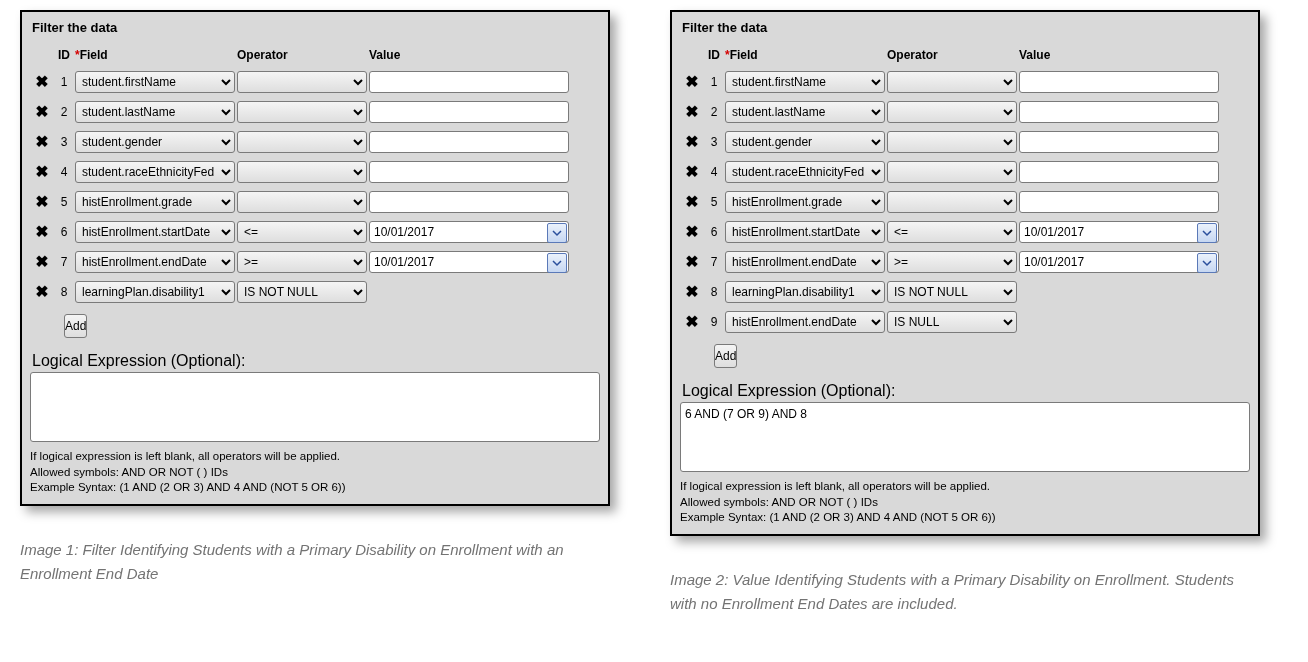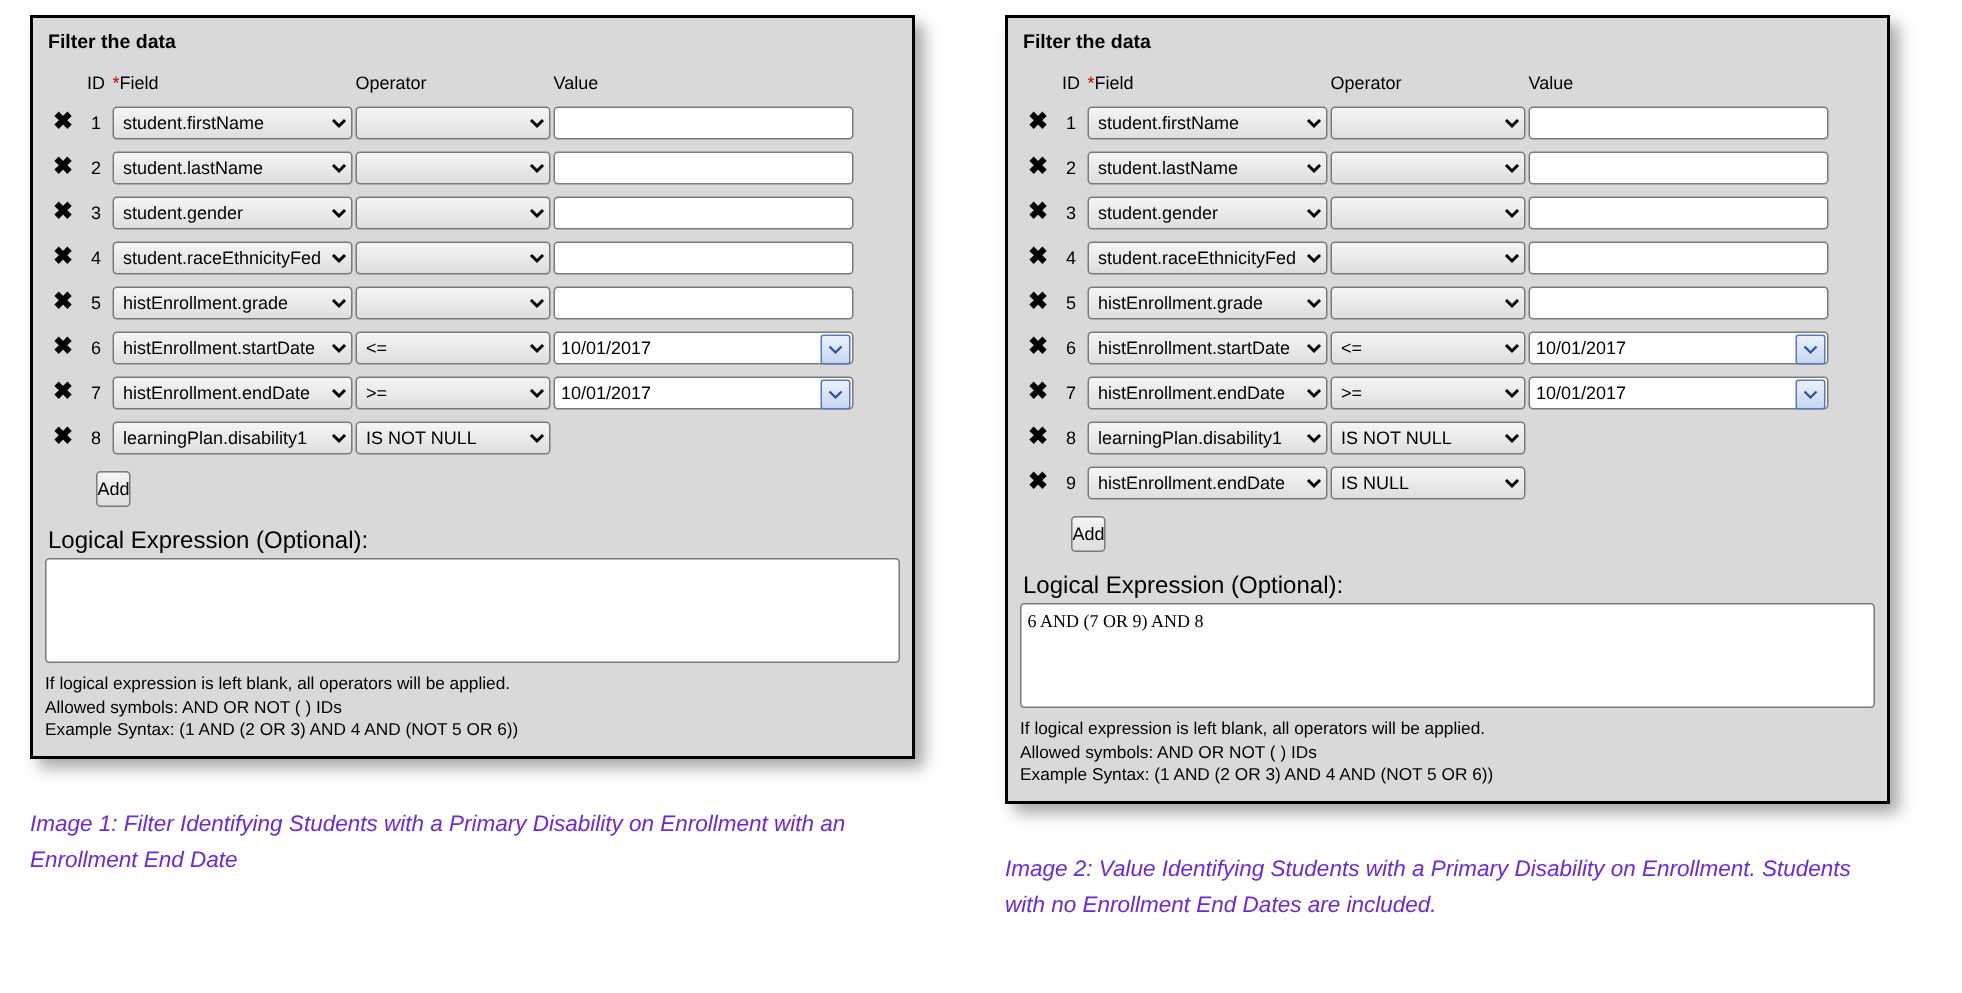--- a/index.html
+++ b/index.html
@@ -2,38 +2,38 @@
 <html><head>
 <meta charset="utf-8">
 <style>
   html,body{margin:0;padding:0;background:#fff;font-family:Arial,Helvetica,sans-serif;font-size:12px;color:#000}
   .canvas{width:1308px;height:662px;position:relative;padding:10px 20px;box-sizing:border-box}
   .pair{display:flex;gap:60px;align-items:flex-start}
   .panel-wrap{width:590px}
   .panel{background:#d9d9d9;border:2px solid #000;box-shadow:6px 6px 10px rgba(0,0,0,.35);padding:6px 8px 8px 8px;box-sizing:border-box}
   .panel-title{font-weight:bold;font-size:13px;margin:2px 0 6px 2px}
   table.rows{border-collapse:separate;border-spacing:0 6px}
-  .hdr td{font-weight:normal;padding-bottom:2px}
+  .hdr td{font-weight:bold;padding-bottom:2px}
   .req{color:#d40000}
   .xcell{width:22px;text-align:center}
   .xicon{font-family:Arial;font-size:16px;font-weight:bold;cursor:pointer;line-height:1}
   .idcell{width:18px;text-align:center;font-size:12px}
   .sel{height:22px;border:1px solid #7a7a7a;border-radius:3px;background:linear-gradient(#f5f5f5,#dedede);font-size:12px;padding:1px 2px;box-sizing:border-box}
   .sel.field{width:160px}
   .sel.op{width:130px}
   .txt{height:22px;border:1px solid #7a7a7a;border-radius:3px;background:#fff;font-size:12px;padding:2px 4px;box-sizing:border-box;width:200px}
   .datewrap{position:relative;display:inline-block}
   .datewrap .txt{width:200px;padding-right:22px}
   .dpick{position:absolute;right:2px;top:2px;width:18px;height:18px;border:1px solid #5a79b8;background:linear-gradient(#eaf1fb,#c6d7f2);border-radius:2px;display:flex;align-items:center;justify-content:center;cursor:pointer}
   .dpick svg{width:10px;height:10px}
   .addbtn{margin:4px 0 0 34px;height:24px;padding:2px 0;border:1px solid #7a7a7a;border-radius:3px;background:linear-gradient(#f5f5f5,#dedede);font-size:12px;cursor:pointer}
   .lexlabel{font-weight:normal;margin:14px 0 2px 2px;font-size:16px}
-  .lexbox{width:100%;height:70px;resize:none;border:1px solid #7a7a7a;border-radius:3px;background:#fff;font-size:12px;padding:4px;box-sizing:border-box;font-family:Liberation Serif, serif}
+  .lexbox{width:100%;height:70px;resize:none;border:1px solid #7a7a7a;border-radius:3px;background:#fff;font-size:12px;padding:4px;box-sizing:border-box;font-family:Liberation Sans, sans-serif}
   .help{font-size:11.5px;line-height:1.35;margin-top:4px}
-  .caption{margin-top:32px;font-style:italic;color:#6d28d9;font-size:15px;line-height:1.6;font-family:"Segoe UI",Arial,sans-serif}
+  .caption{margin-top:32px;font-style:italic;color:#737373;font-size:15px;line-height:1.6;font-family:"Segoe UI",Arial,sans-serif}
   td{vertical-align:middle}
 </style>
 </head>
 <body>
 
 <div class="canvas">
   <div class="pair" id="pair">
       <div class="panel-wrap">
         <div class="panel"><div class="panel-title">Filter the data</div><table class="rows">
             <tbody>

